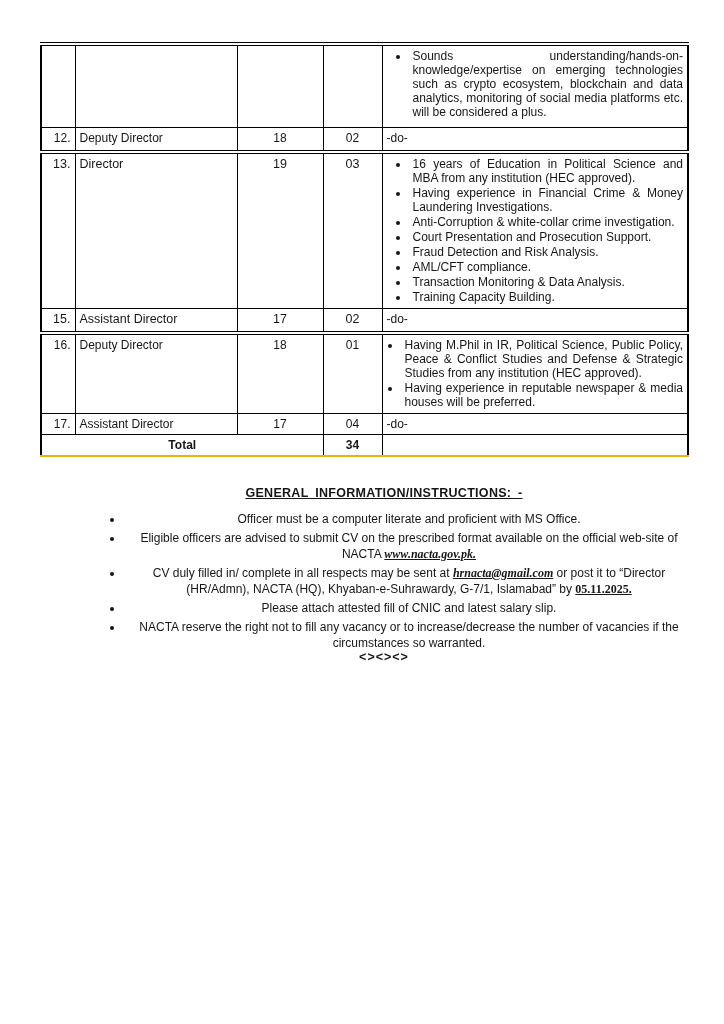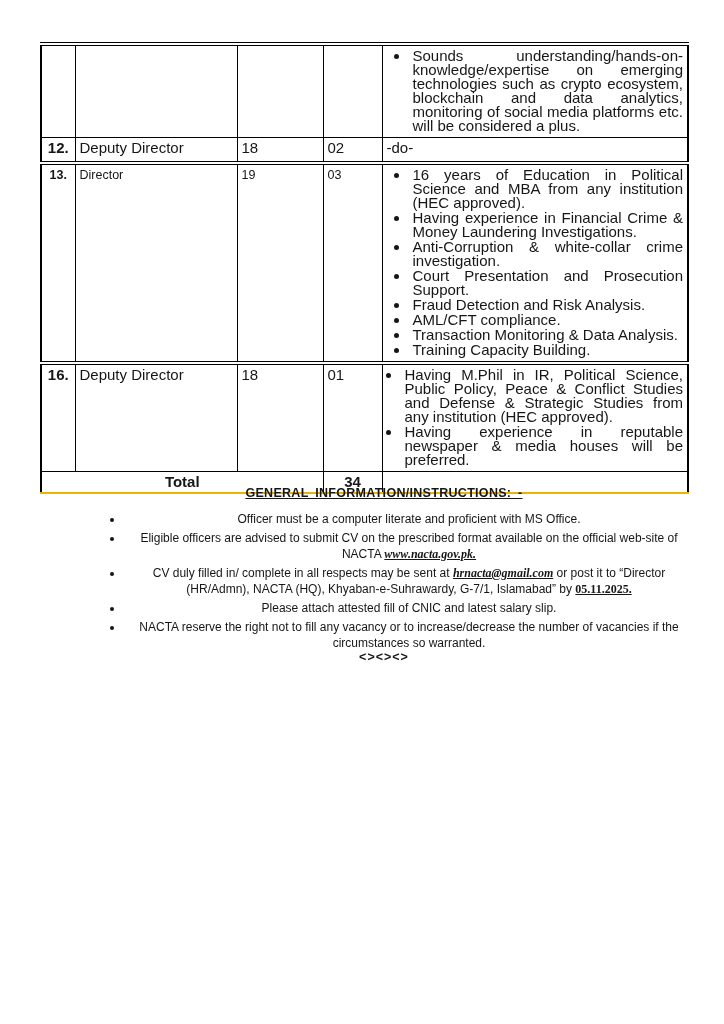--- a/index.html
+++ b/index.html
@@ -9,25 +9,25 @@
     overflow:hidden;margin:0 auto;
   }
   
   table.vac{
     position:absolute;left:40px;top:42px;width:647px;
     border-collapse:collapse;table-layout:fixed;
     border:2px solid #000;border-top:4px double #000;
   }
   table.vac td{
     border:1px solid #000;vertical-align:top;
-    padding:3px 4px;font-size:15px;line-height:14px;
+    padding:3px 4px;font-size:12px;line-height:14px;
   }
   tr.group-start td{border-top:4px double #000;}
-  td.c-sno{text-align:center;padding-left:1px;padding-right:1px;font-weight:bold;}
-  td.c-grade,td.c-count{text-align:left;}
+  td.c-sno{text-align:right;padding-left:1px;padding-right:1px;}
+  td.c-grade,td.c-count{text-align:center;}
   td.c-pos{padding-left:7px;}
   tr.lg td.c-sno,tr.lg td.c-pos,tr.lg td.c-grade,tr.lg td.c-count{font-size:12.5px;line-height:15px;}
   td.c-req.do{}
   td.c-req ul{margin:0;padding-left:23px;text-align:justify;}
   td.c-req ul.tight{padding-left:15px;}
   td.c-req li{margin:0 0 1px 0;padding-left:3px;}
   tr.total-row td{border-bottom:2px solid #eab308;font-weight:bold;text-align:center;}
   
   .gen{position:absolute;left:80px;top:486px;width:608px;text-align:center;}
   .gen-heading{
@@ -93,34 +93,48 @@
             <li>Court Presentation and Prosecution Support.</li>
             <li>Fraud Detection and Risk Analysis.</li>
             <li>AML/CFT compliance.</li>
             <li>Transaction Monitoring &amp; Data Analysis.</li>
             <li>Training Capacity Building.</li>
           </ul>
         </td>
       </tr>
 
 
+      <tr class="lg" style="height:24px">
+        <td class="c-sno">15.</td>
+        <td class="c-pos">Assistant Director</td>
+        <td class="c-grade">17</td>
+        <td class="c-count">02</td>
+        <td class="c-req do">-do-</td>
+      </tr>
 
       <tr class="group-start" style="height:74px">
         <td class="c-sno">16.</td>
         <td class="c-pos">Deputy Director</td>
         <td class="c-grade">18</td>
         <td class="c-count">01</td>
         <td class="c-req">
           <ul class="tight">
             <li>Having M.Phil in IR, Political Science, Public Policy, Peace &amp; Conflict Studies and Defense &amp; Strategic Studies from any institution (HEC approved).</li>
             <li>Having experience in reputable newspaper &amp; media houses will be preferred.</li>
           </ul>
         </td>
       </tr>
 
+      <tr style="height:21px">
+        <td class="c-sno">17.</td>
+        <td class="c-pos">Assistant Director</td>
+        <td class="c-grade">17</td>
+        <td class="c-count">04</td>
+        <td class="c-req do">-do-</td>
+      </tr>
 
       <tr class="total-row" style="height:16px">
         <td colspan="3">Total</td>
         <td class="c-count">34</td>
         <td></td>
       </tr>
     </tbody>
   </table>
 
   <div class="gen">

